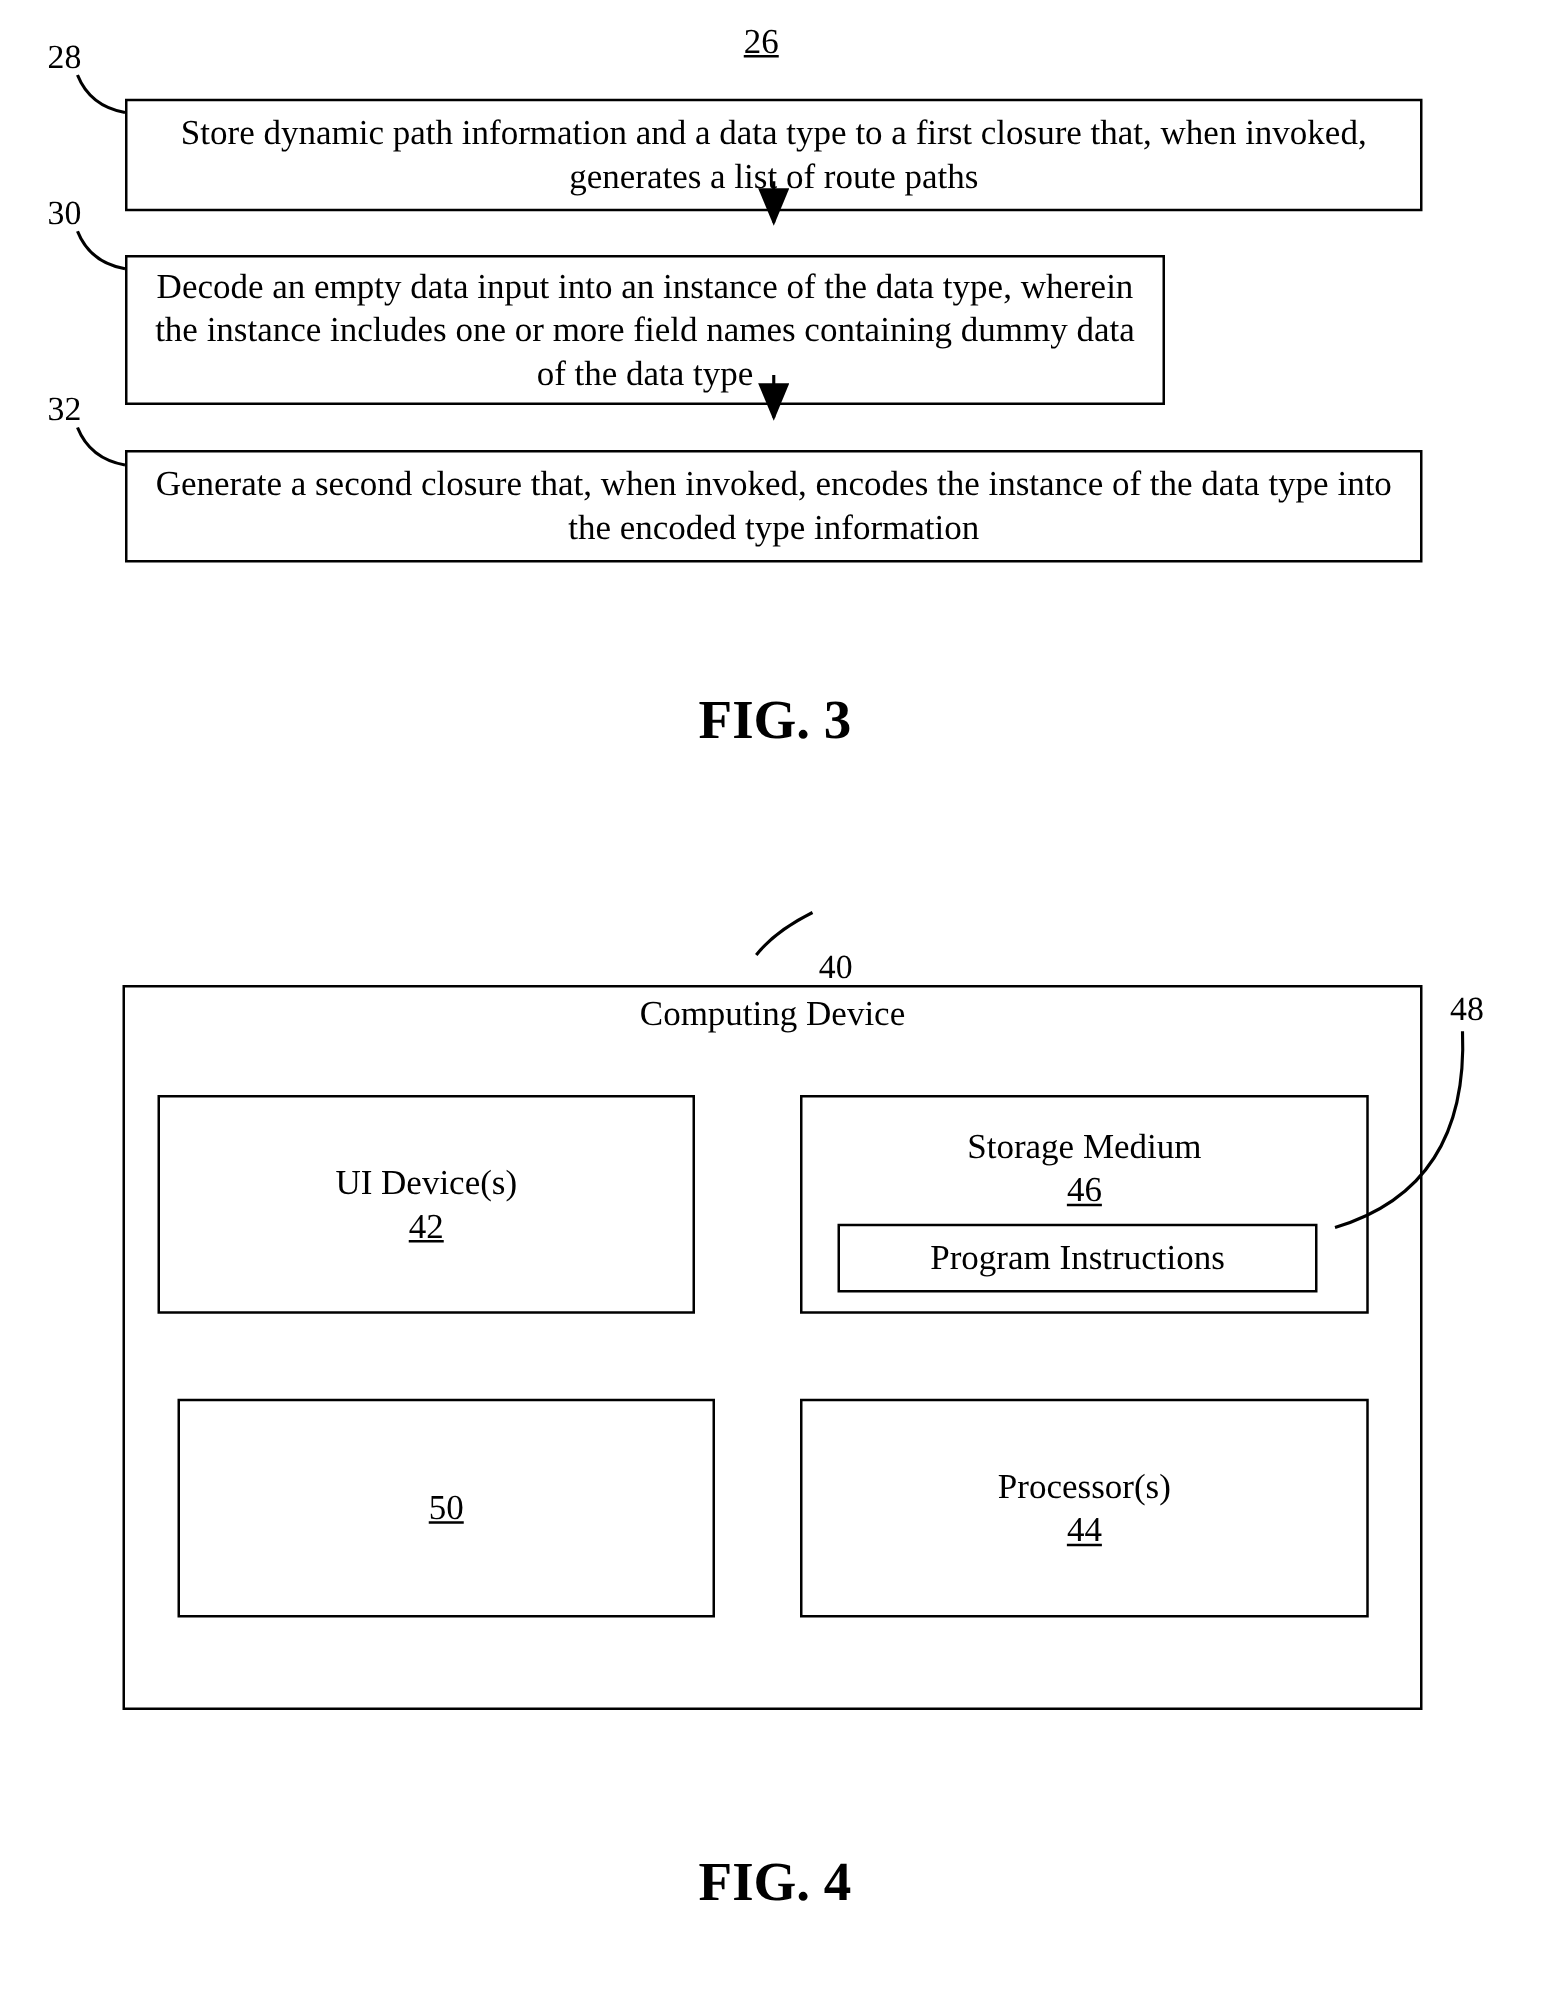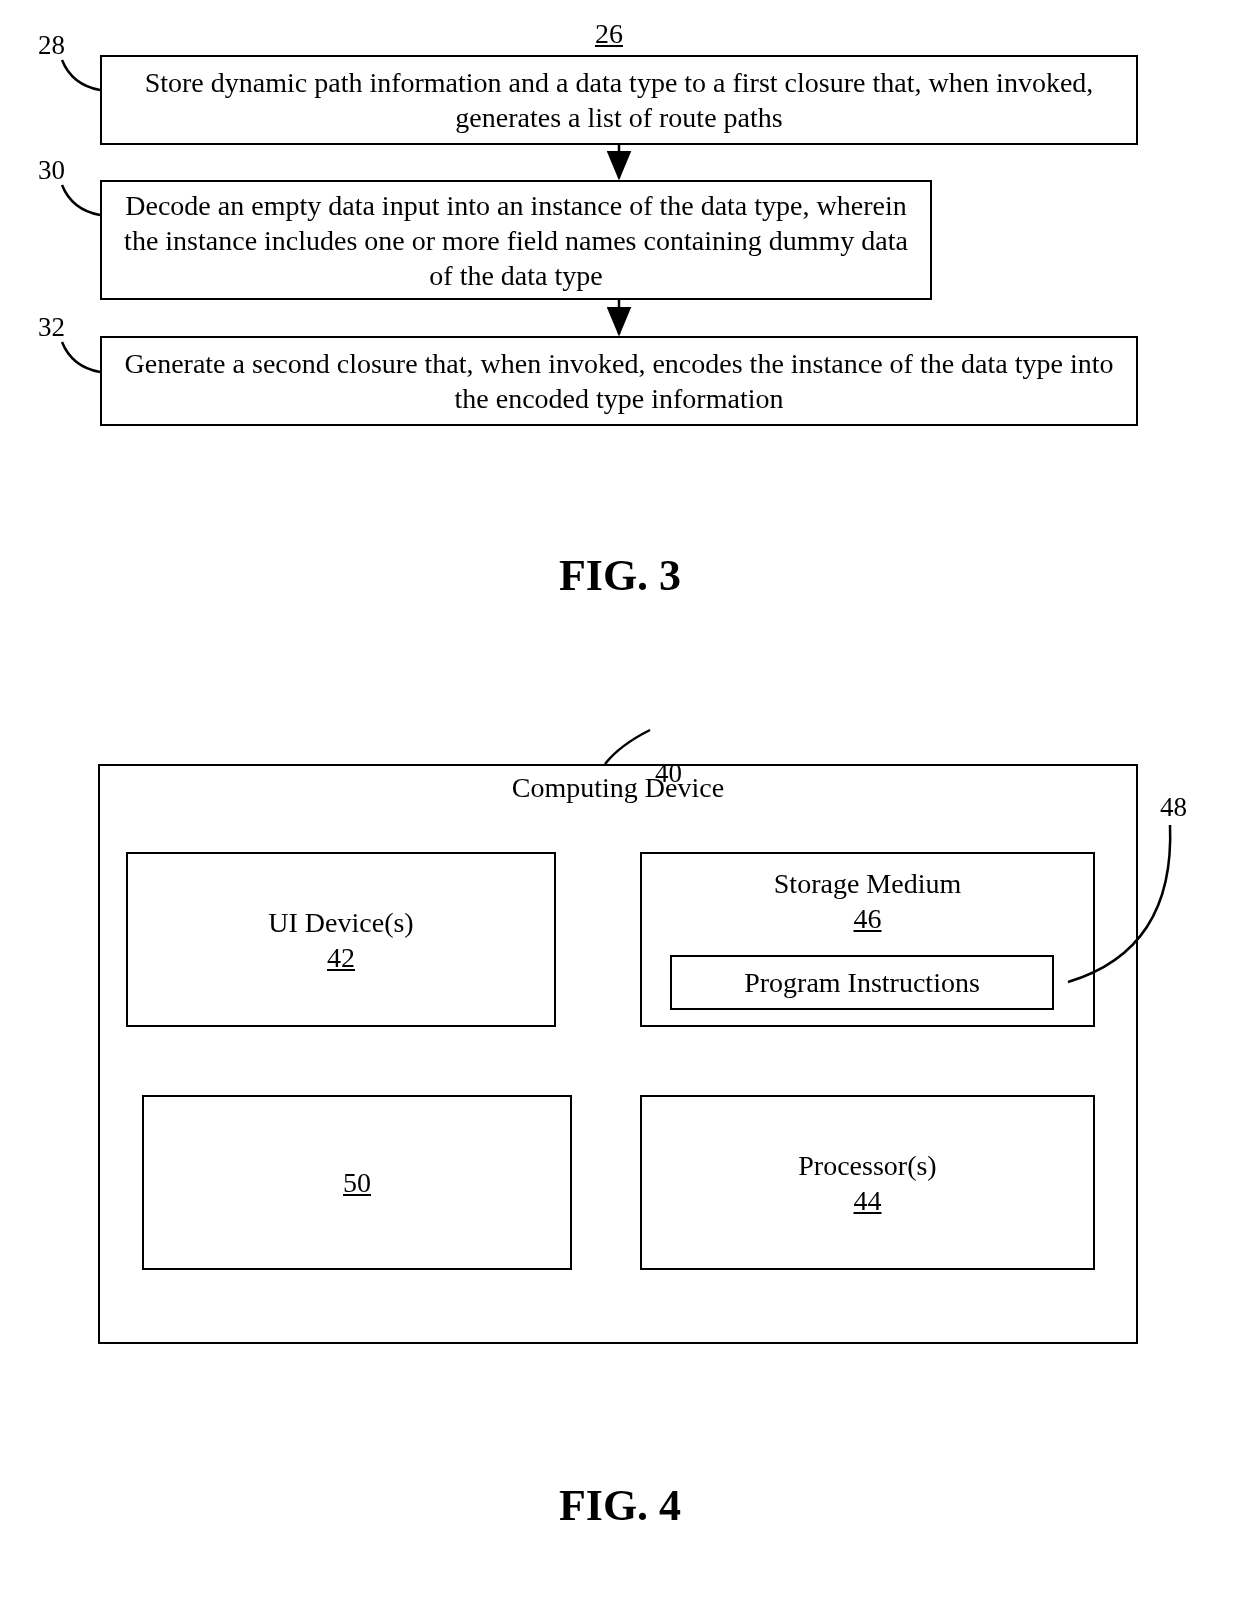--- a/index.html
+++ b/index.html
@@ -19,20 +19,21 @@
     border: 2.5px solid #000;
     box-sizing: border-box;
     display: flex;
     flex-direction: column;
     align-items: center;
     justify-content: center;
     text-align: center;
     font-size: 28px;
     line-height: 1.25;
     padding: 6px 10px;
+    margin-top: 24px;
   }
   .ref-top {
     position: absolute;
     font-size: 28px;
     text-decoration: underline;
   }
   .ref-side {
     position: absolute;
     font-size: 27px;
   }
@@ -82,21 +83,21 @@
 
   <div class="box" style="left:98px; top:764px; width:1040px; height:580px; justify-content:flex-start; padding-top:4px;">
     <span class="inner-label">Computing Device</span>
   </div>
 
   <div class="box" style="left:126px; top:852px; width:430px; height:175px;">
     <span>UI Device(s)</span>
     <span class="num">42</span>
   </div>
 
-  <div class="box" style="left:640px; top:852px; width:455px; height:175px; justify-content:flex-start; padding-top:12px;">
+  <div class="box" style="left:640px; top:852px; width:455px; height:175px; justify-content:flex-start; padding-top:22px;">
     <span>Storage Medium</span>
     <span class="num">46</span>
   </div>
 
   <div class="box" style="left:670px; top:955px; width:384px; height:55px; padding:0;">
     <span>Program Instructions</span>
   </div>
 
   <div class="box" style="left:142px; top:1095px; width:430px; height:175px;">
     <span class="num">50</span>

